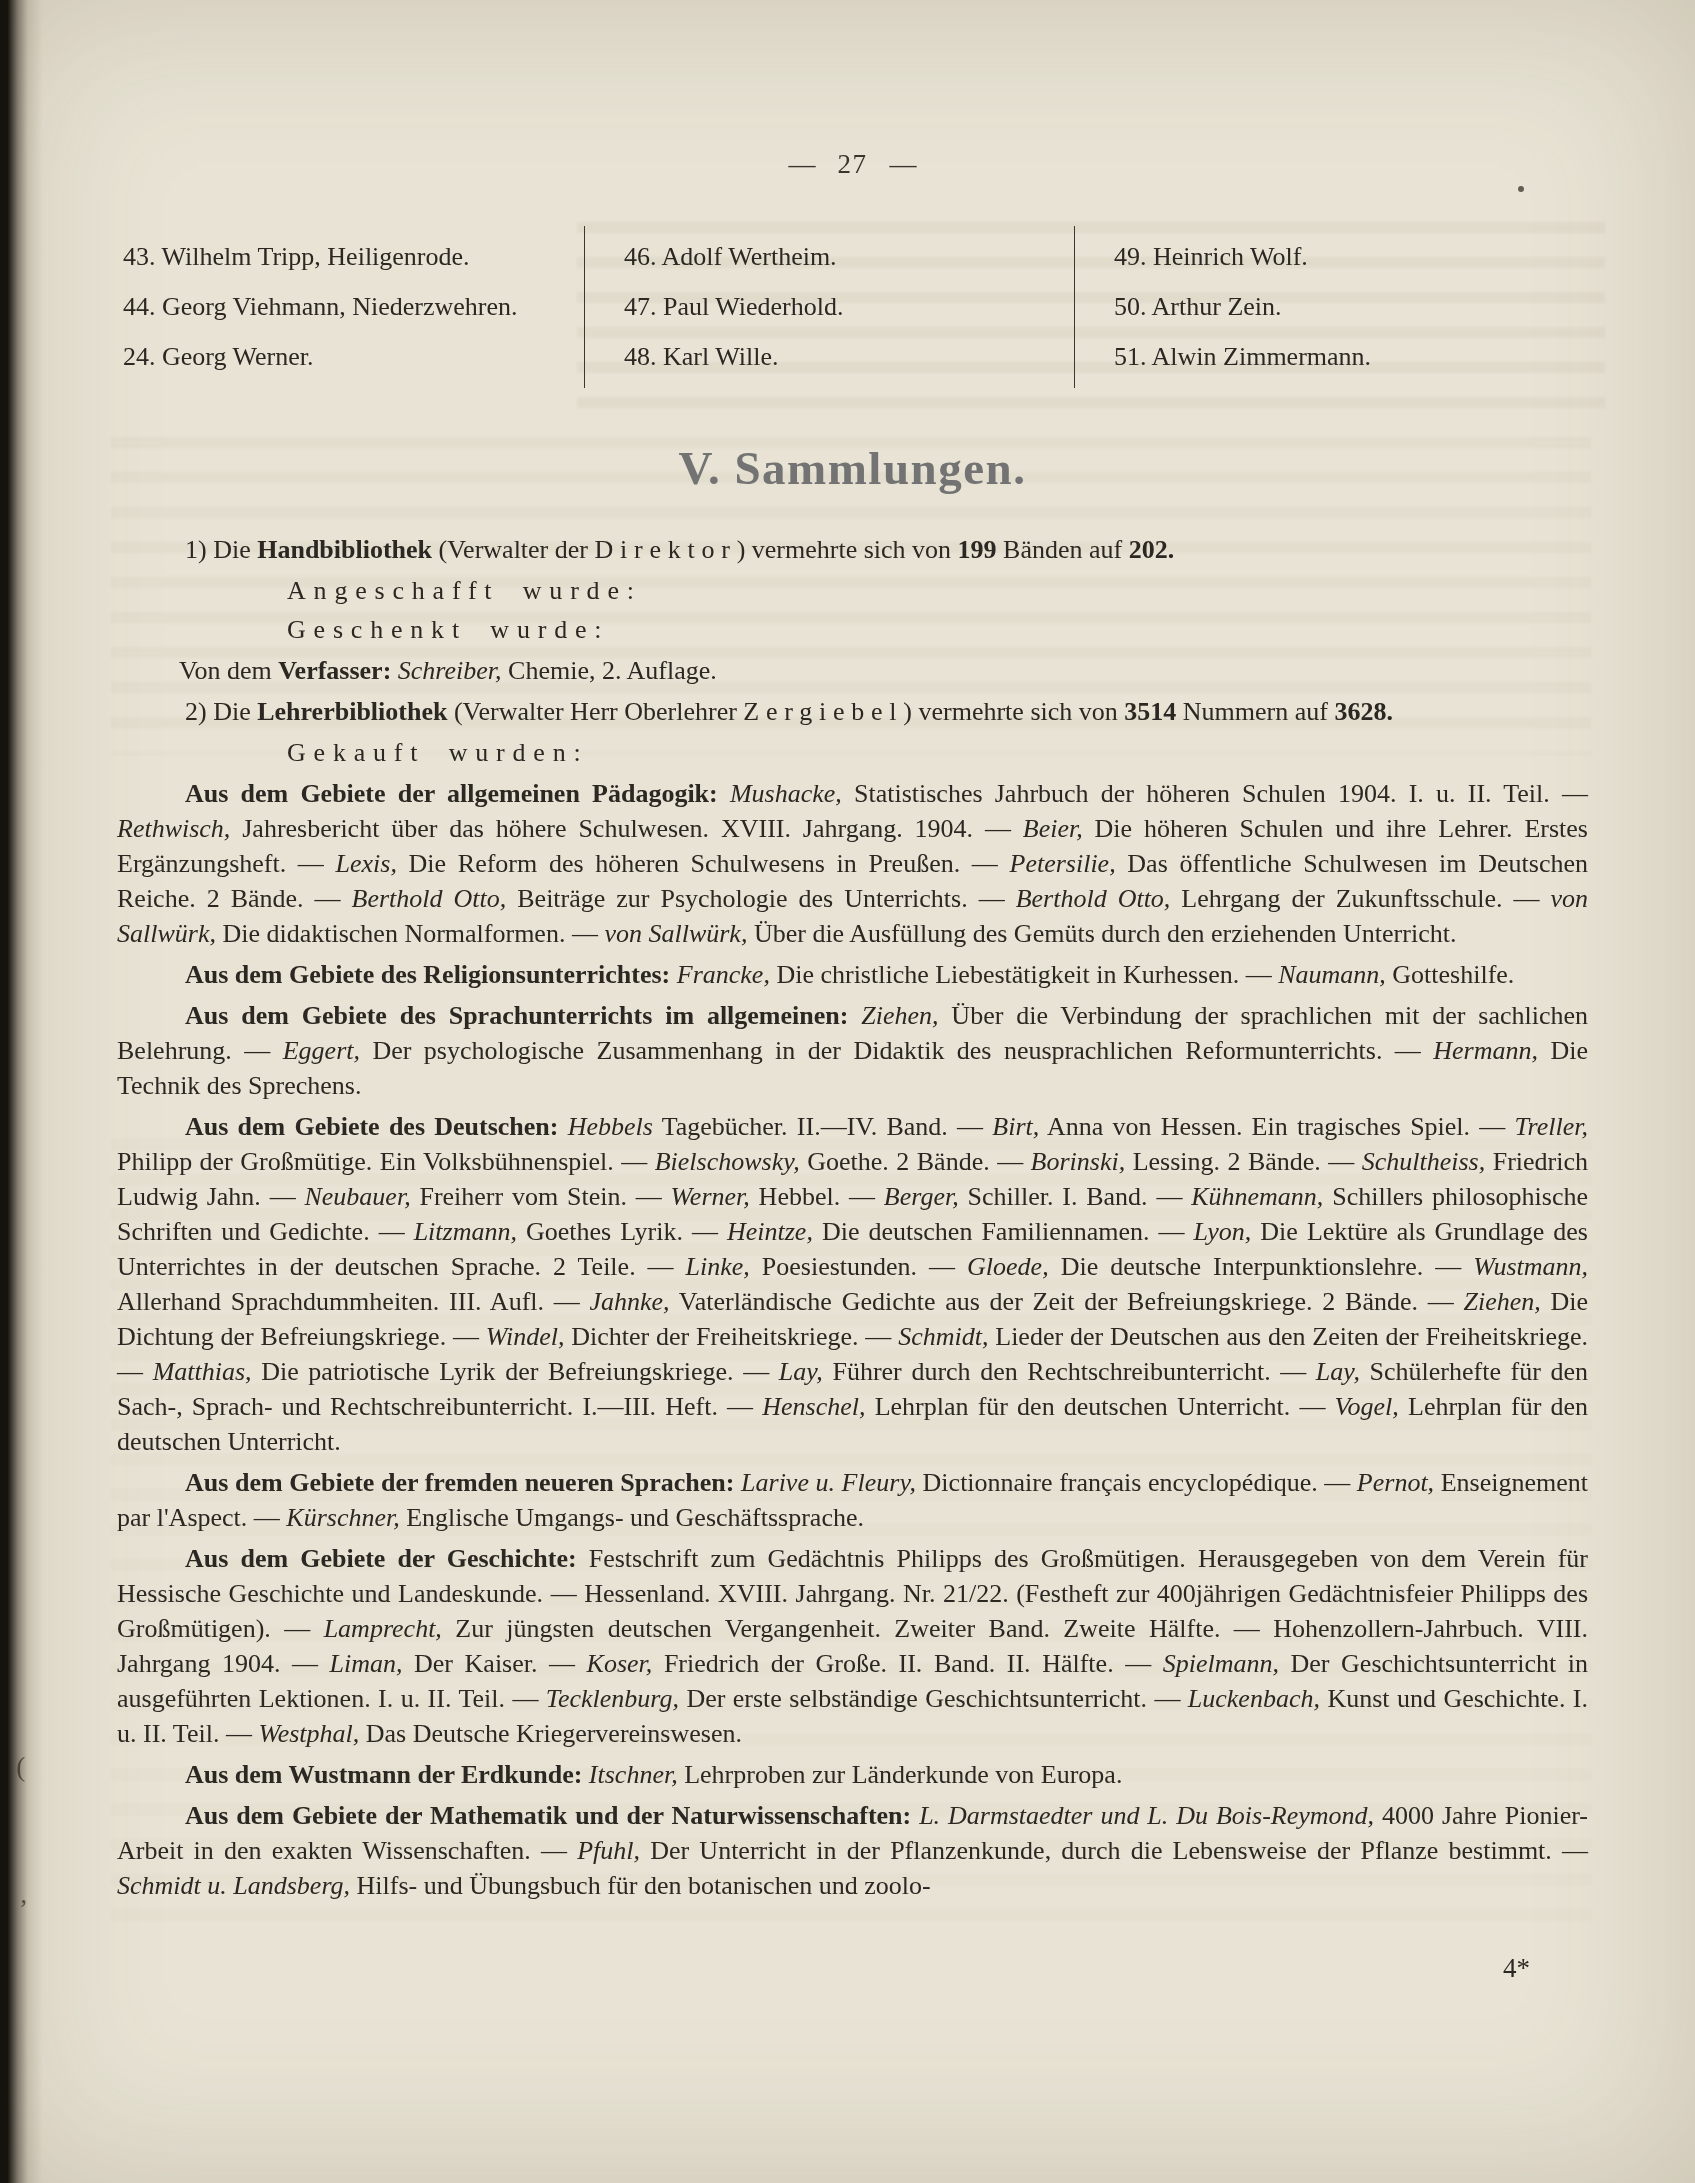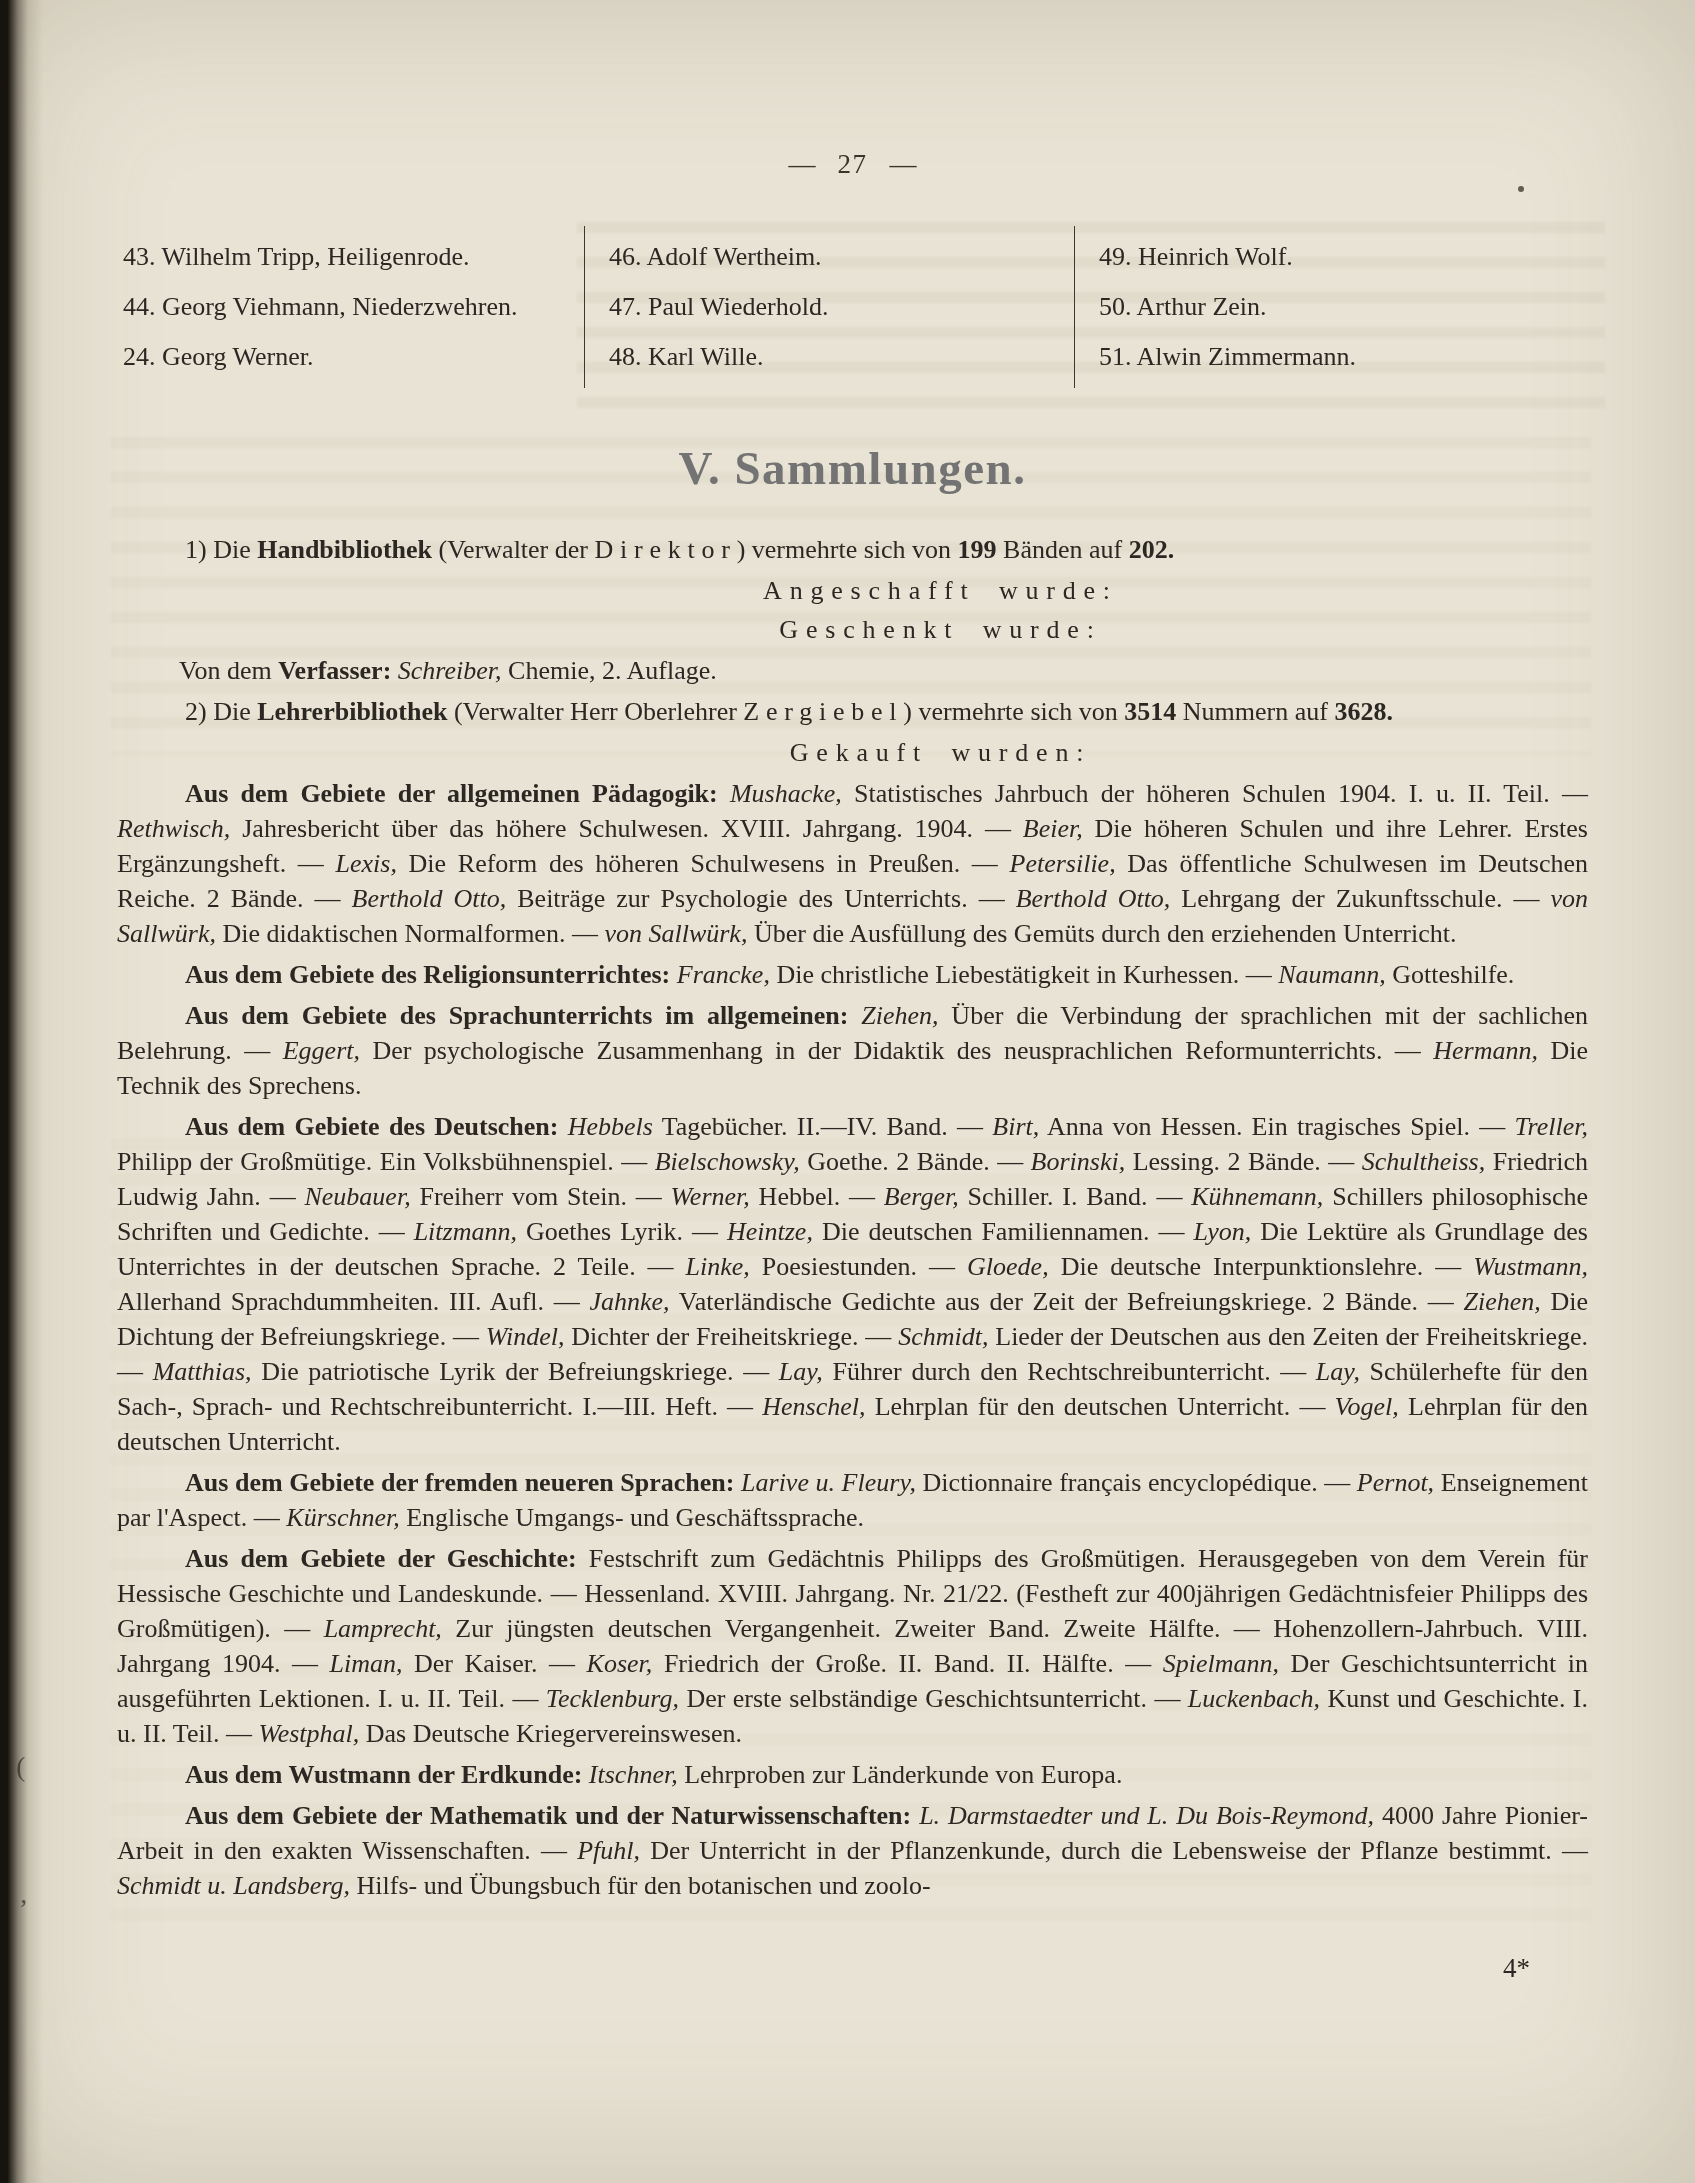--- a/index.html
+++ b/index.html
@@ -60,40 +60,40 @@
   .page-number-row .num { letter-spacing: 1.5px; }
 
   .names {
     display: flex; margin-top: 46px;
     font-size: 26px; line-height: 38px;
   }
   .ncol { box-sizing: border-box; }
   .ncol-1 { width: 473px; }
   .ncol-2 { width: 490px; }
   .ncol-3 { flex: 1; }
-  .ncol + .ncol { border-left: 1.5px solid #3c382f; padding-left: 12px; }
+  .ncol + .ncol { border-left: 1.5px solid #3c382f; padding-left: 27px; }
   .ncol p { margin: 12px; }
 
   .section-heading {
     margin: 53px 0 0 0;
     text-align: center;
     font-size: 47px; font-weight: bold; letter-spacing: 1.5px;
     color: #737373;
   }
 
   .body-blocks {
     margin-top: 37px;
     font-size: 26px; line-height: 35px;
     text-align: justify;
   }
   .blk { margin: 6px; }
   .just { text-align: justify; }
   .ind  { text-indent: 68px; }
   .label {
-    text-align: center; text-indent: 0;
+    text-align: left; text-indent: 0;
     margin: 3.7px 0 3.7px 176px;
     letter-spacing: .30em; word-spacing: .35em;
   }
   .line { text-align: left; text-indent: 0; margin-left: 68px; }
   span.b  { font-weight: bold; }
   span.i  { font-style: italic; }
   span.sp { letter-spacing: .26em; word-spacing: .30em; }
 
   .footer-row {
     margin-top: 50px;

